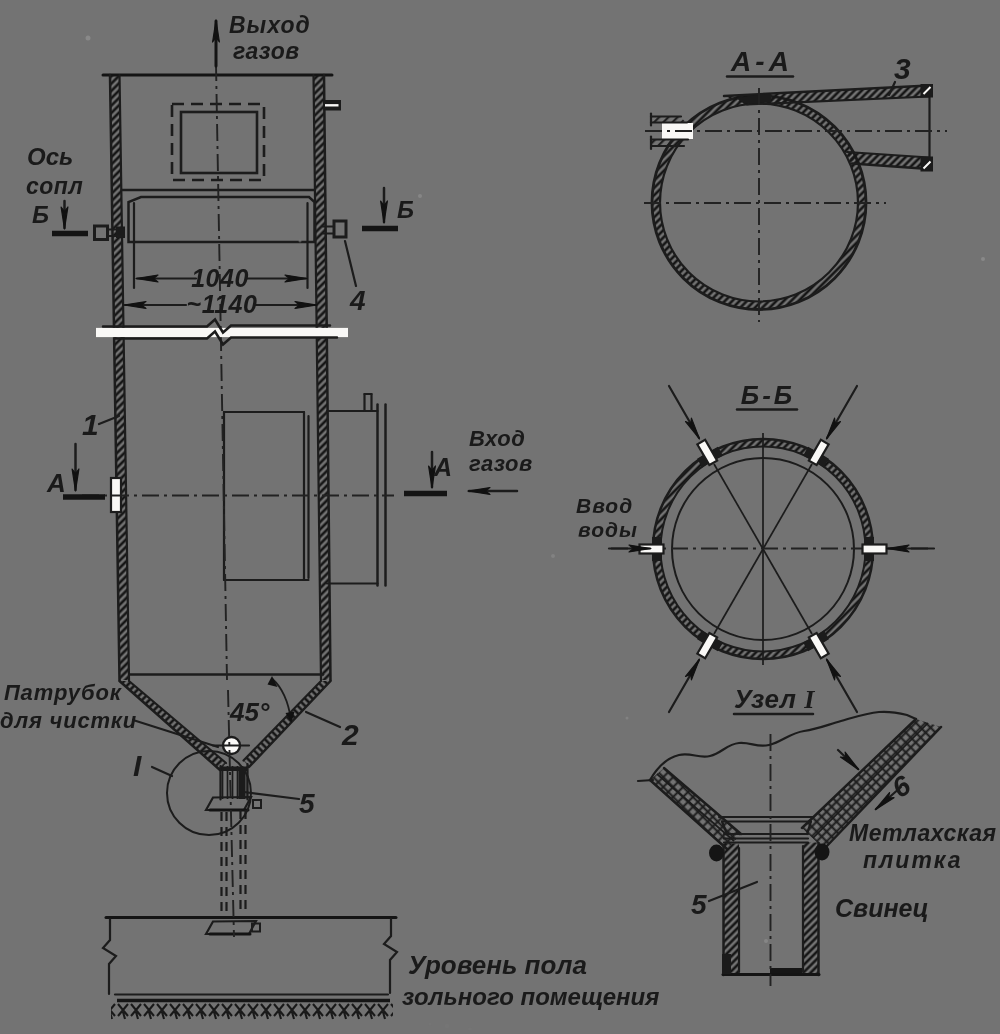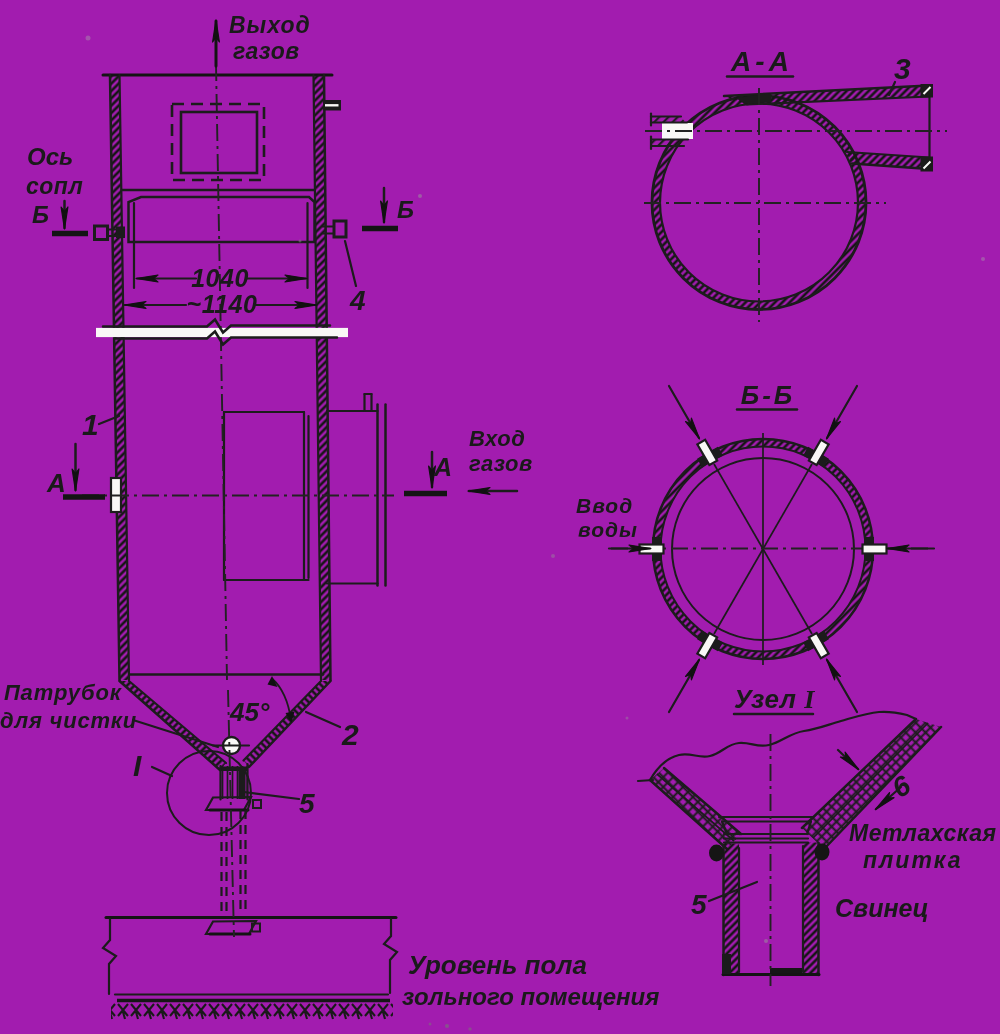--- a/index.html
+++ b/index.html
@@ -1,14 +1,14 @@
 <!DOCTYPE html>
 <html><head><meta charset="utf-8"><title>drawing</title><style>
 html,body{margin:0;padding:0;}
-#c{position:relative;width:1000px;height:1034px;background:#a21caf;overflow:hidden;}
+#c{position:relative;width:1000px;height:1034px;background:#737373;overflow:hidden;}
 svg{display:block;}
 text{font-family:"Liberation Sans",sans-serif;font-style:italic;font-weight:bold;fill:#1a1a1a;}
 .s{stroke:#1c1c1c;fill:none;stroke-width:2.5;stroke-linecap:round;}
 .s2{stroke:#1c1c1c;fill:none;stroke-width:2.2;stroke-linecap:round;}
 .s3{stroke:#141414;fill:none;stroke-width:3;stroke-linecap:round;}
 .th{stroke:#1c1c1c;fill:none;stroke-width:1.7;}
 .cl{stroke:#222;fill:none;stroke-width:1.9;stroke-dasharray:17 5 3 5;}
 .dsh{stroke:#1c1c1c;fill:none;stroke-width:2.2;stroke-dasharray:9 6;}
 </style></head><body>
 <div id="c">

